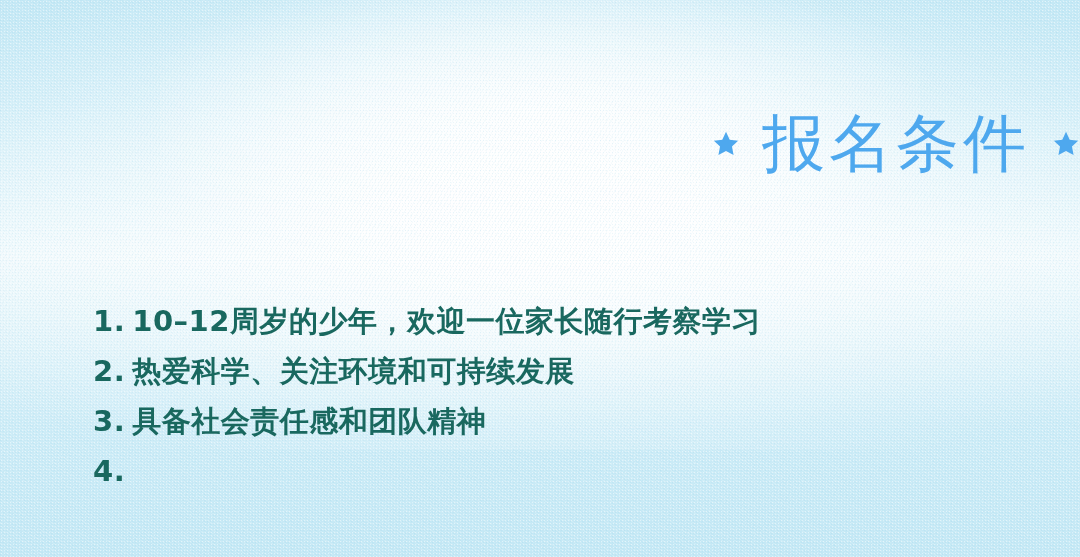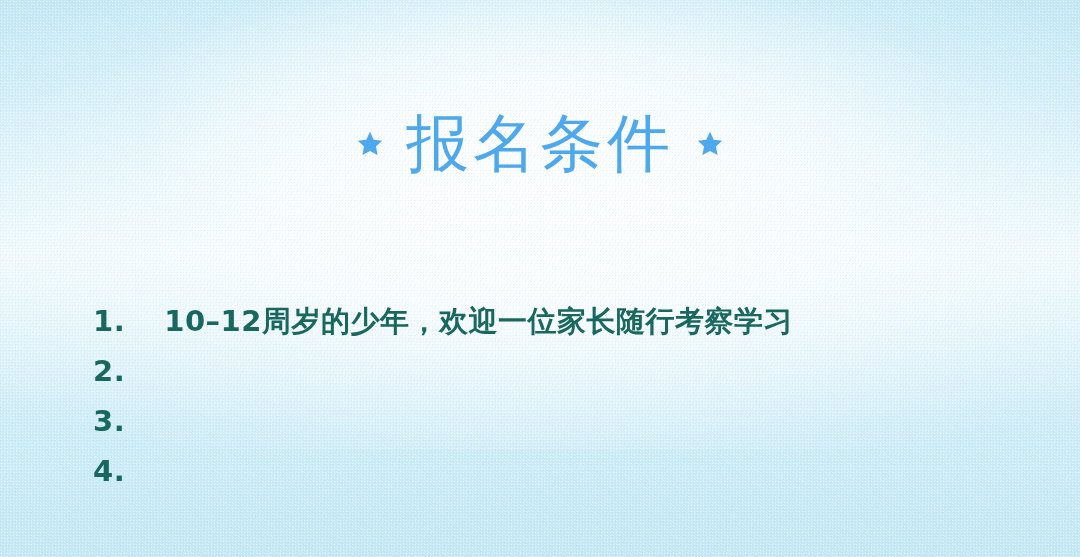--- a/index.html
+++ b/index.html
@@ -92,21 +92,21 @@
     inset: 0;
   }
 
   .title-row {
     position: absolute;
     top: 112px;
     left: 0;
     right: 0;
     display: flex;
     align-items: center;
-    justify-content: center;
+    justify-content: flex-end;
     gap: 22px;
   }
 
   .star {
     width: 28px;
     height: 28px;
     flex: 0 0 auto;
     display: block;
   }
 
@@ -140,21 +140,20 @@
     font-family: "DejaVu Sans", "Liberation Sans", sans-serif;
   }
 
   .list-num {
     flex: 0 0 auto;
     margin-right: 7px;
   }
 
   .list-label {
     flex: 0 0 auto;
-    margin-left: 32px;
   }
 </style>
 </head>
 <body>
 
 <div id="poster">
 
   <div class="bg-base"></div>
   <div class="bg-glow"></div>
   <div class="bg-glow-2"></div>
@@ -177,24 +176,26 @@
 
     <div class="list">
 
       <div class="list-item">
         <span class="list-num">1.</span>
         <span class="list-label">10–12周岁的少年，欢迎一位家长随行考察学习</span>
       </div>
 
       <div class="list-item">
         <span class="list-num">2.</span>
+        <span class="list-label">热爱科学、关注环境和可持续发展</span>
       </div>
 
       <div class="list-item">
         <span class="list-num">3.</span>
+        <span class="list-label">具备社会责任感和团队精神</span>
       </div>
 
       <div class="list-item">
         <span class="list-num">4.</span>
       </div>
 
     </div>
 
   </div>
 </div>

